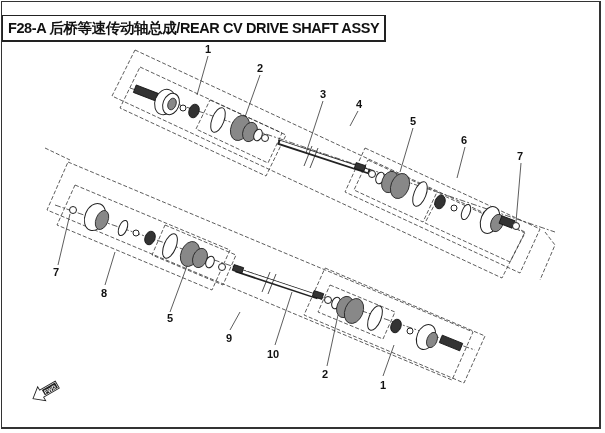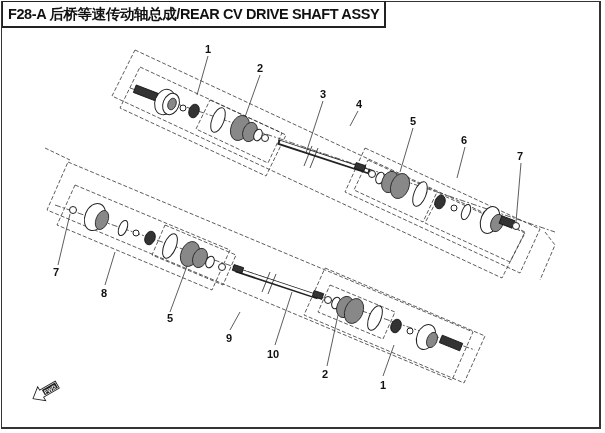--- a/index.html
+++ b/index.html
@@ -1,18 +1,18 @@
 <!DOCTYPE html>
 <html><head>
   <meta charset="utf-8">
   <style>
     html, body { margin: 0; padding: 0; background: #ffffff; }
     body { width: 605px; height: 433px; position: relative; overflow: hidden; font-family: "Liberation Sans", sans-serif; }
     .frame { position: absolute; left: 1px; top: 1px; width: 600px; height: 428px; border: 1px solid #333; border-right: 2px solid #333; border-bottom: 2px solid #333; box-sizing: border-box; }
-    .title { position: absolute; left: 2px; top: 1px; height: 24px; line-height: 24px; padding: 0 5px; border: 1px solid #222; border-right: 2px solid #222; border-bottom: 2px solid #222; background: #fff; font-size: 14.5px; font-weight: bold; color: #111; letter-spacing: -0.4px; white-space: nowrap; font-stretch: condensed; }
+    .title { position: absolute; left: 2px; top: 15px; height: 24px; line-height: 24px; padding: 0 5px; border: 1px solid #222; border-right: 2px solid #222; border-bottom: 2px solid #222; background: #fff; font-size: 14.5px; font-weight: bold; color: #111; letter-spacing: -0.4px; white-space: nowrap; font-stretch: condensed; }
     svg.diagram { position: absolute; left: 0; top: 0; }
     .callout { font-family: "Liberation Sans", sans-serif; font-weight: bold; font-size: 11px; fill: #111; }
     .dash { fill: none; stroke: #333; stroke-width: 0.8; stroke-dasharray: 4 2; }
     .leader { stroke: #333; stroke-width: 0.8; fill: none; }
     .part { fill: #fff; stroke: #222; stroke-width: 1; }
     .dark { fill: #333; stroke: #111; stroke-width: 0.8; }
     .gray { fill: #888; stroke: #222; stroke-width: 0.8; }
   </style>
 </head>
 <body>

